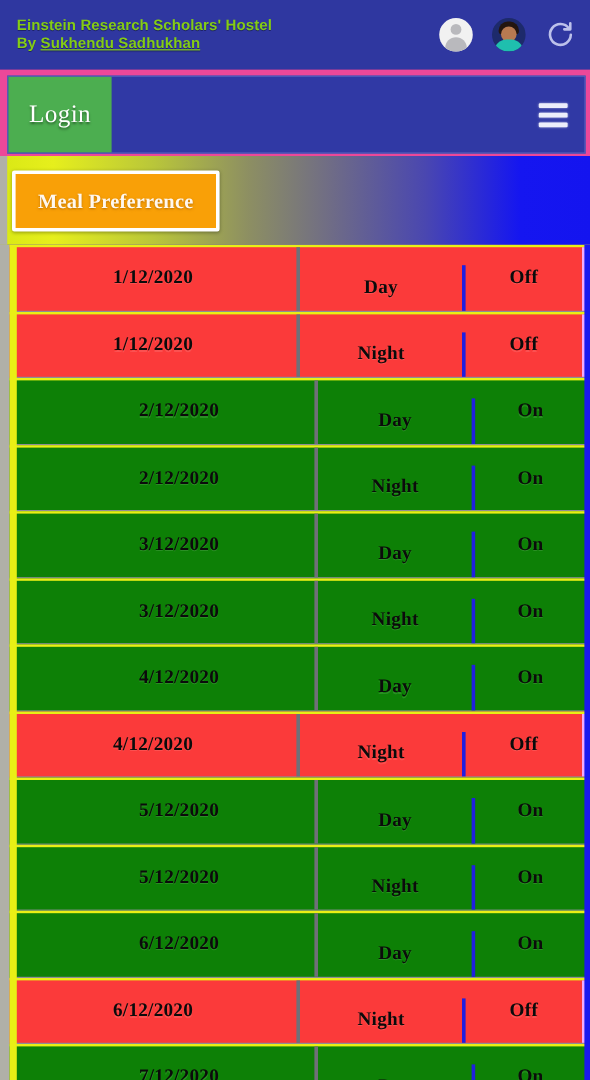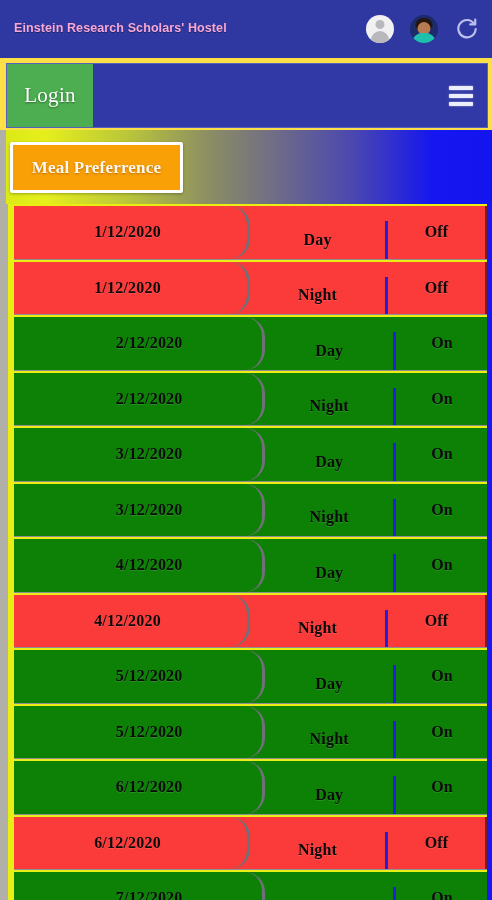--- a/index.html
+++ b/index.html
@@ -12,21 +12,21 @@
   #app { position: relative; width: 492px; height: 900px; overflow: hidden; }
 
   
   .appbar {
     position: absolute; left: 0; top: 0; width: 492px; height: 58px;
     background: #2f37a0;
     display: flex; align-items: center;
   }
   .appbar-titles {
     margin-left: 14px; line-height: 1.22;
-    color: #f9a8d4;
+    color: #84cc16;
     font-family: "Liberation Sans", "DejaVu Sans", sans-serif;
     font-size: 12.5px; font-weight: 700;
     letter-spacing: .1px;
     text-shadow: 0 1px 0 rgba(0,0,0,.35);
   }
   .appbar-sub { font-size: 12.5px; font-weight: 700; }
   .appbar-sub .uline { text-decoration: underline; text-underline-offset: 1px; }
 
   .appbar-actions {
     position: absolute; right: 12px; top: 0; height: 58px;
@@ -58,21 +58,21 @@
   }
   .avatar-photo .shirt {
     position: absolute; left: 50%; bottom: 0; width: 24px; height: 10px;
     background: #1fbfae; border-radius: 10px 10px 0 0; transform: translateX(-50%);
   }
   .refresh-icon { width: 26px; height: 26px; display: block; opacity: .92; }
 
   
   .navstrip {
     position: absolute; left: 0; top: 58px; width: 492px; height: 72px;
-    background: #fde047;
+    background: #ec4899;
   }
   .navstrip-inner {
     position: absolute; left: 6px; top: 5px; width: 482px; height: 65px;
     background: #3039a5; border: 1px solid #5660bd;
   }
   .login-btn {
     position: absolute; left: 0; top: 0; width: 86px; height: 100%;
     background: #4cae50; color: #ffffff;
     display: flex; align-items: center; justify-content: center;
     font-size: 21px; font-weight: 400; letter-spacing: .3px;
@@ -135,32 +135,33 @@
     border-bottom: 1px solid #8e8e96;
   }
   .row.on  { background: #0d8006; padding-left: 28px; }
   .row.off { background: #fb3a3a; }
   .cell {
     display: flex; align-items: center; justify-content: center;
     color: #0b0b0b; font-size: 16px; font-weight: 700;
     text-shadow: 0 1px 0 rgba(255,255,255,.12);
     letter-spacing: .2px;
   }
-  .cell-date { width: 242px; border-right: 3px solid #6f7078; border-radius: 20px; }
+  .cell-date { width: 242px; border-right: 3px solid #6f7078; }
   .cell-time { width: 138px; border-right: 3px solid #1f1fe0; margin-top: 15px; }
-  .cell-status { width: 101px; border-right: 4px solid #7f1d1d; }
+  .cell-status { width: 101px; border-right: 4px solid #f0abfc; }
 </style>
 </head>
 <body>
 
 <div id="app">
 
   <div class="appbar">
     <div class="appbar-titles">
       <div>Einstein Research Scholars' Hostel</div>
+      <div class="appbar-sub"><span>By </span><span class="uline">Sukhendu Sadhukhan</span></div>
     </div>
 
     <div class="appbar-actions">
       <span class="avatar avatar-generic"></span>
       <span class="avatar avatar-photo">
         <span class="hair"></span>
         <span class="face"></span>
         <span class="shirt"></span>
       </span>
       <svg class="refresh-icon" viewBox="0 0 24 24">

